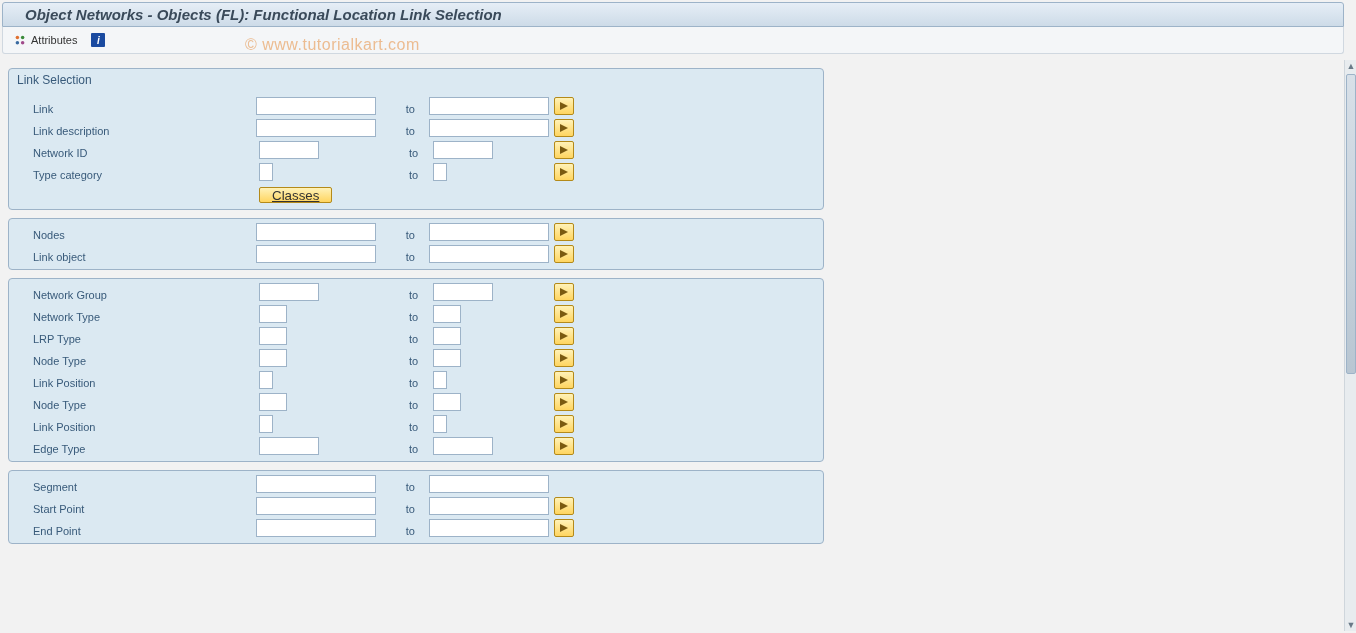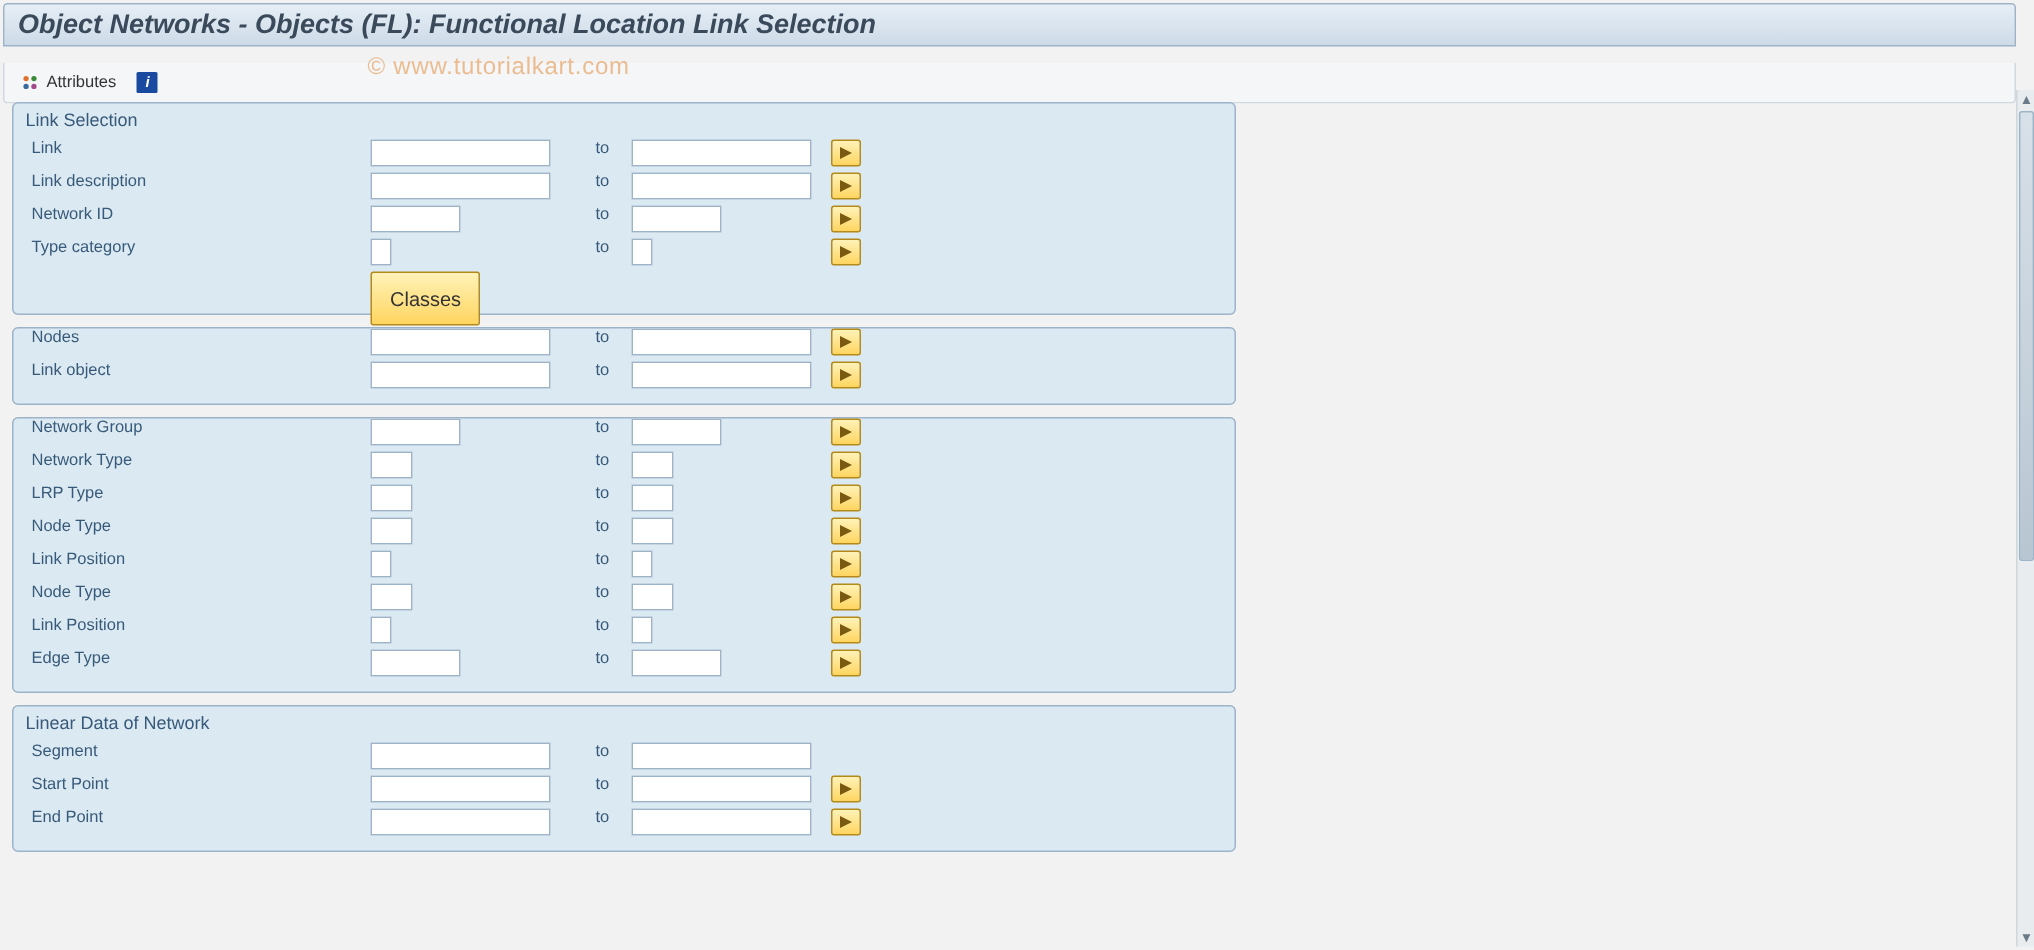--- a/index.html
+++ b/index.html
@@ -11,26 +11,26 @@
     color: #333;
     width: 1356px;
     height: 633px;
     overflow: hidden;
     position: relative;
   }
   .title-bar {
     background: linear-gradient(#e6eef6, #cddbe8);
     border: 1px solid #9db3c8;
     border-radius: 3px 3px 0 0;
-    padding: 3px 9px;
+    padding: 3px 22px;
     font-weight: bold;
     font-style: italic;
-    font-size: 18px;
+    font-size: 15px;
     color: #3a4a5a;
-    margin: 2px 12px 11px 2px;
+    margin: 2px 12px 0 2px;
   }
   .toolbar {
     background: #f4f6f8;
     border: 1px solid #d0d8e0;
     border-top: none;
     margin: 0 12px 6px 2px;
     padding: 4px 6px;
     display: flex;
     align-items: center;
     gap: 6px;
@@ -66,23 +66,24 @@
     background: #dbe9f2;
     padding-bottom: 6px;
   }
   .group-title {
     padding: 4px 8px 6px 8px;
     color: #385a7a;
     font-size: 12px;
   }
   .row {
     display: flex;
-    align-items: flex-start;
+    align-items: flex-end;
     height: 22px;
     padding: 0 8px;
+    margin-left: 12px;
   }
   .lbl {
     width: 230px;
     padding-left: 4px;
     color: #385a7a;
   }
   input.f {
     height: 18px;
     border: 1px solid #9db3c8;
     background: #fff;
@@ -108,27 +109,28 @@
   .multi-btn {
     width: 20px; height: 18px;
     background: linear-gradient(#fff2b8,#ffd560);
     border: 1px solid #b48a1a;
     border-radius: 2px;
     display:inline-flex;align-items:center;justify-content:center;
     cursor: pointer;
   }
   .multi-btn svg { width:10px; height:10px; }
   .btn-std {
-    height: 36px;
+    height: 16px;
     padding: 0 12px;
     background: linear-gradient(#fff2b8,#ffd560);
     border: 1px solid #b48a1a;
     border-radius: 2px;
     color: #333;
     cursor: pointer;
+    text-decoration: underline;
   }
 
   
   .vscroll {
     position: absolute;
     top: 60px; right: 0; bottom: 2px;
     width: 12px;
     background: #e8ecef;
     border-left: 1px solid #cfd6dc;
   }
@@ -396,21 +398,20 @@
             <span class="multi-btn">
               <svg viewBox="0 0 10 10">
                 <path d="M1 1 L9 5 L1 9 Z" fill="#7a5a10"></path>
               </svg>
             </span>
           </div>
     </div>
   </div>
 
   <div class="group">
-    <div class="group-title">Linear Data of Network</div>
 
     <div class="row">
       <div class="lbl">Segment</div>
       <input class="f w-lg" value="" style="">
       <div class="to-col">to</div>
       <input class="f w-lg" value="" style="">
       <div class="multi-col"></div>
     </div>
 
     <div class="row">

